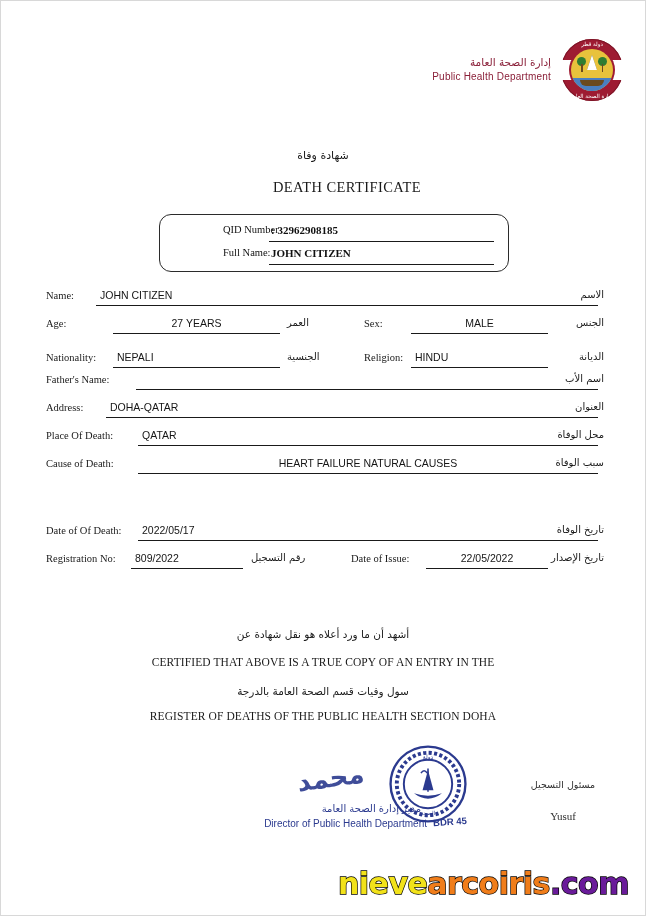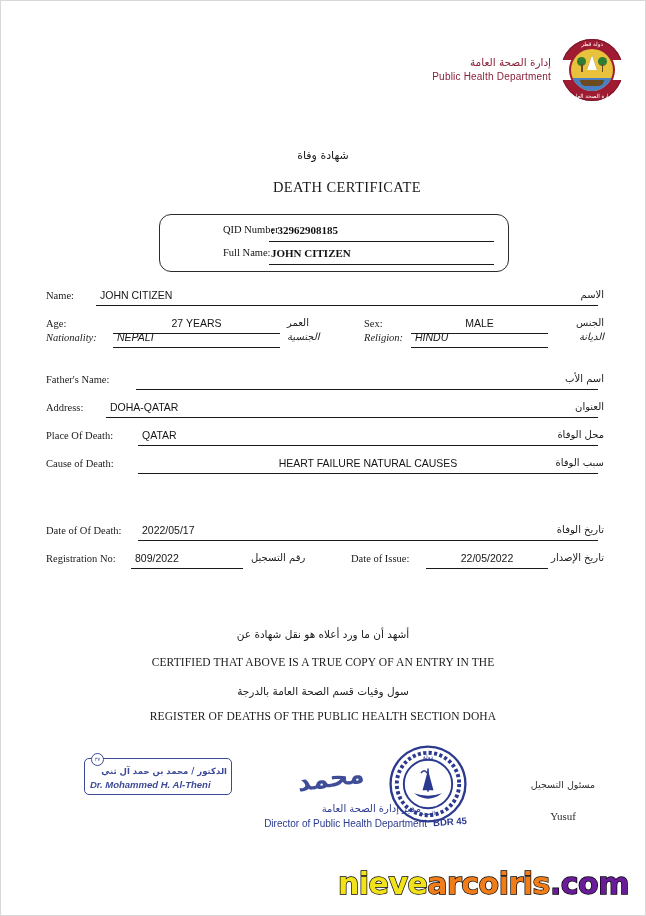--- a/index.html
+++ b/index.html
@@ -462,21 +462,21 @@
       <span class="fval center">27 YEARS</span>
     </span>
     <span class="ar-label" style="left:241px;">العمر</span>
     <span class="flabel" style="left:318px;">Sex:</span>
     <span class="fline" style="left:365px; width:137px;">
       <span class="fval center">MALE</span>
     </span>
     <span class="ar-right">الجنس</span>
   </div>
 
-  <div class="frow" style="left:45px; top:328px; width:580px;font-style:italic;">
+  <div class="frow" style="left:45px; top:348px; width:580px;">
     <span class="flabel">Nationality:</span>
     <span class="fline" style="left:67px; width:167px;">
       <span class="fval">NEPALI</span>
     </span>
     <span class="ar-label" style="left:241px;">الجنسية</span>
     <span class="flabel" style="left:318px;">Religion:</span>
     <span class="fline" style="left:365px; width:137px;">
       <span class="fval">HINDU</span>
     </span>
     <span class="ar-right">الديانة</span>
@@ -533,25 +533,20 @@
       <span class="fval center">22/05/2022</span>
     </span>
     <span class="ar-right">تاريخ الإصدار</span>
   </div>
 
   <div class="cert-line cert-ar" style="top:627px;">أشهد أن ما ورد أعلاه هو نقل شهادة عن</div>
   <div class="cert-line cert-en" style="top:655px;">CERTIFIED THAT ABOVE IS A TRUE COPY OF AN ENTRY IN THE</div>
   <div class="cert-line cert-ar" style="top:684px;">سول وفيات قسم الصحة العامة بالدرجة</div>
   <div class="cert-line cert-en" style="top:709px;">REGISTER OF DEATHS OF THE PUBLIC HEALTH SECTION DOHA</div>
 
-  <div id="doctor-stamp">
-    <div class="badge">٣٧</div>
-    <div class="ds-ar">الدكتور / محمد بن حمد آل ثني</div>
-    <div class="ds-en">Dr. Mohammed H. Al-Theni</div>
-  </div>
 
   <div class="seal-sig">محمد</div>
 
   <svg id="seal" viewBox="0 0 100 100">
     <circle cx="50" cy="50" r="48" fill="none" stroke="#2b3a8f" stroke-width="3"></circle>
     <circle cx="50" cy="50" r="40" fill="none" stroke="#2b3a8f" stroke-width="5" stroke-dasharray="4 3"></circle>
     <circle cx="50" cy="50" r="31" fill="none" stroke="#2b3a8f" stroke-width="2.5"></circle>
     <path d="M50 32 L43 58 L57 58 Z" fill="#2b3a8f"></path>
     <path d="M50 30 L50 60" stroke="#2b3a8f" stroke-width="2"></path>
     <path d="M32 62 Q50 76 68 62 Q50 68 32 62 Z" fill="#2b3a8f"></path>

